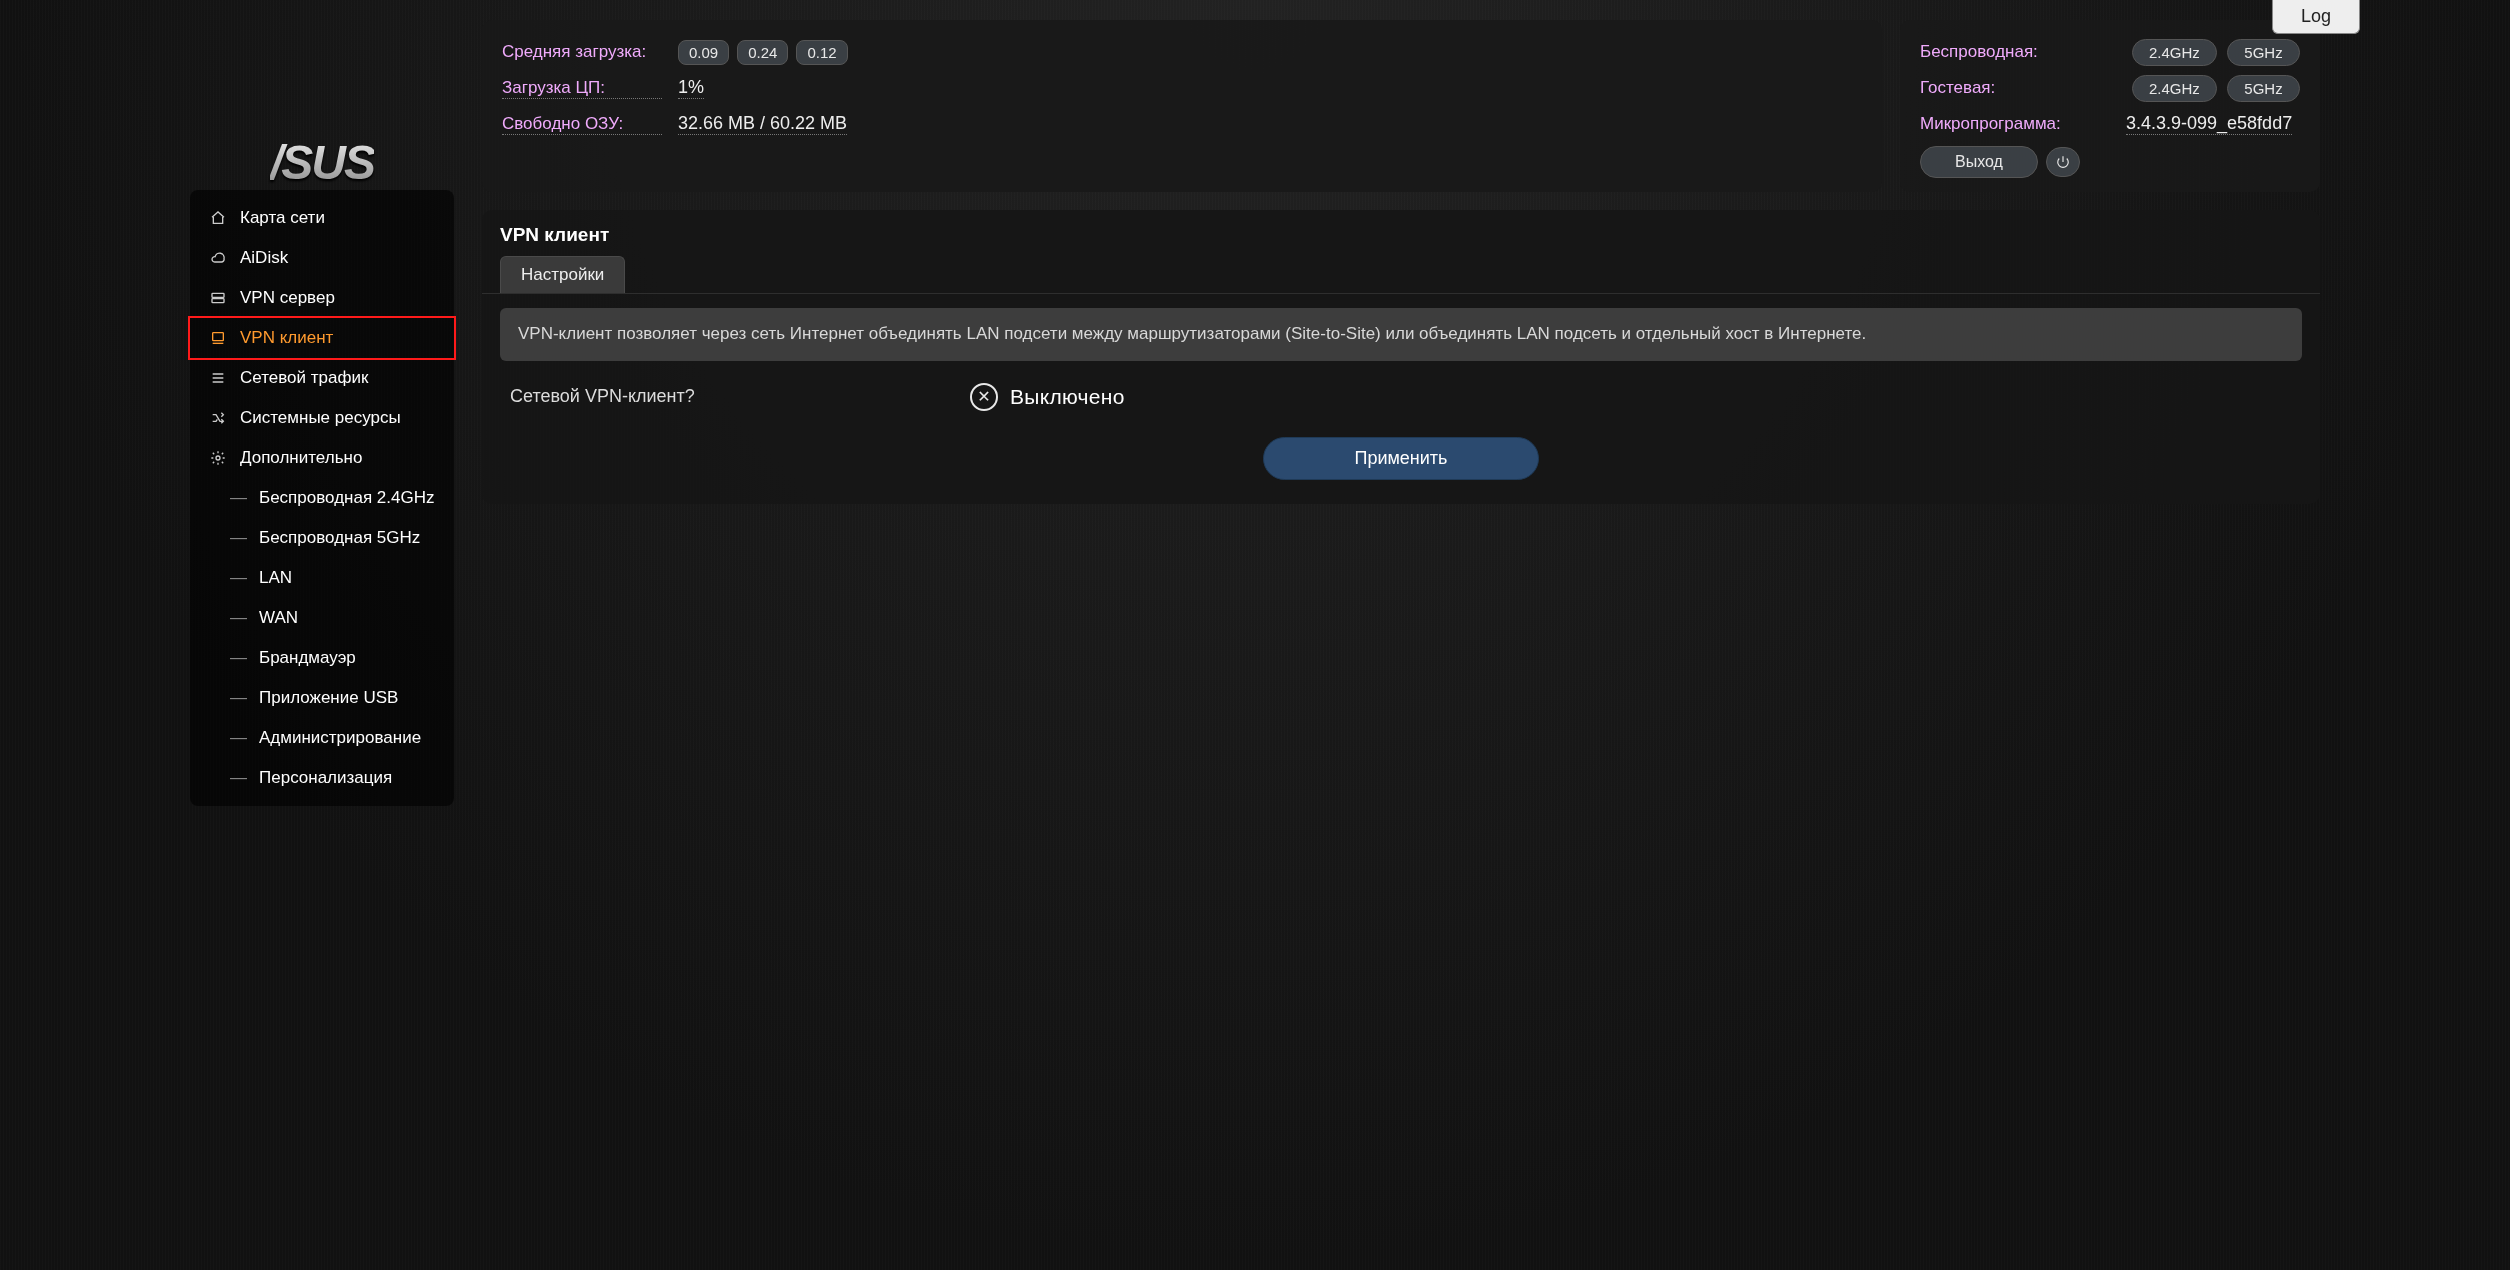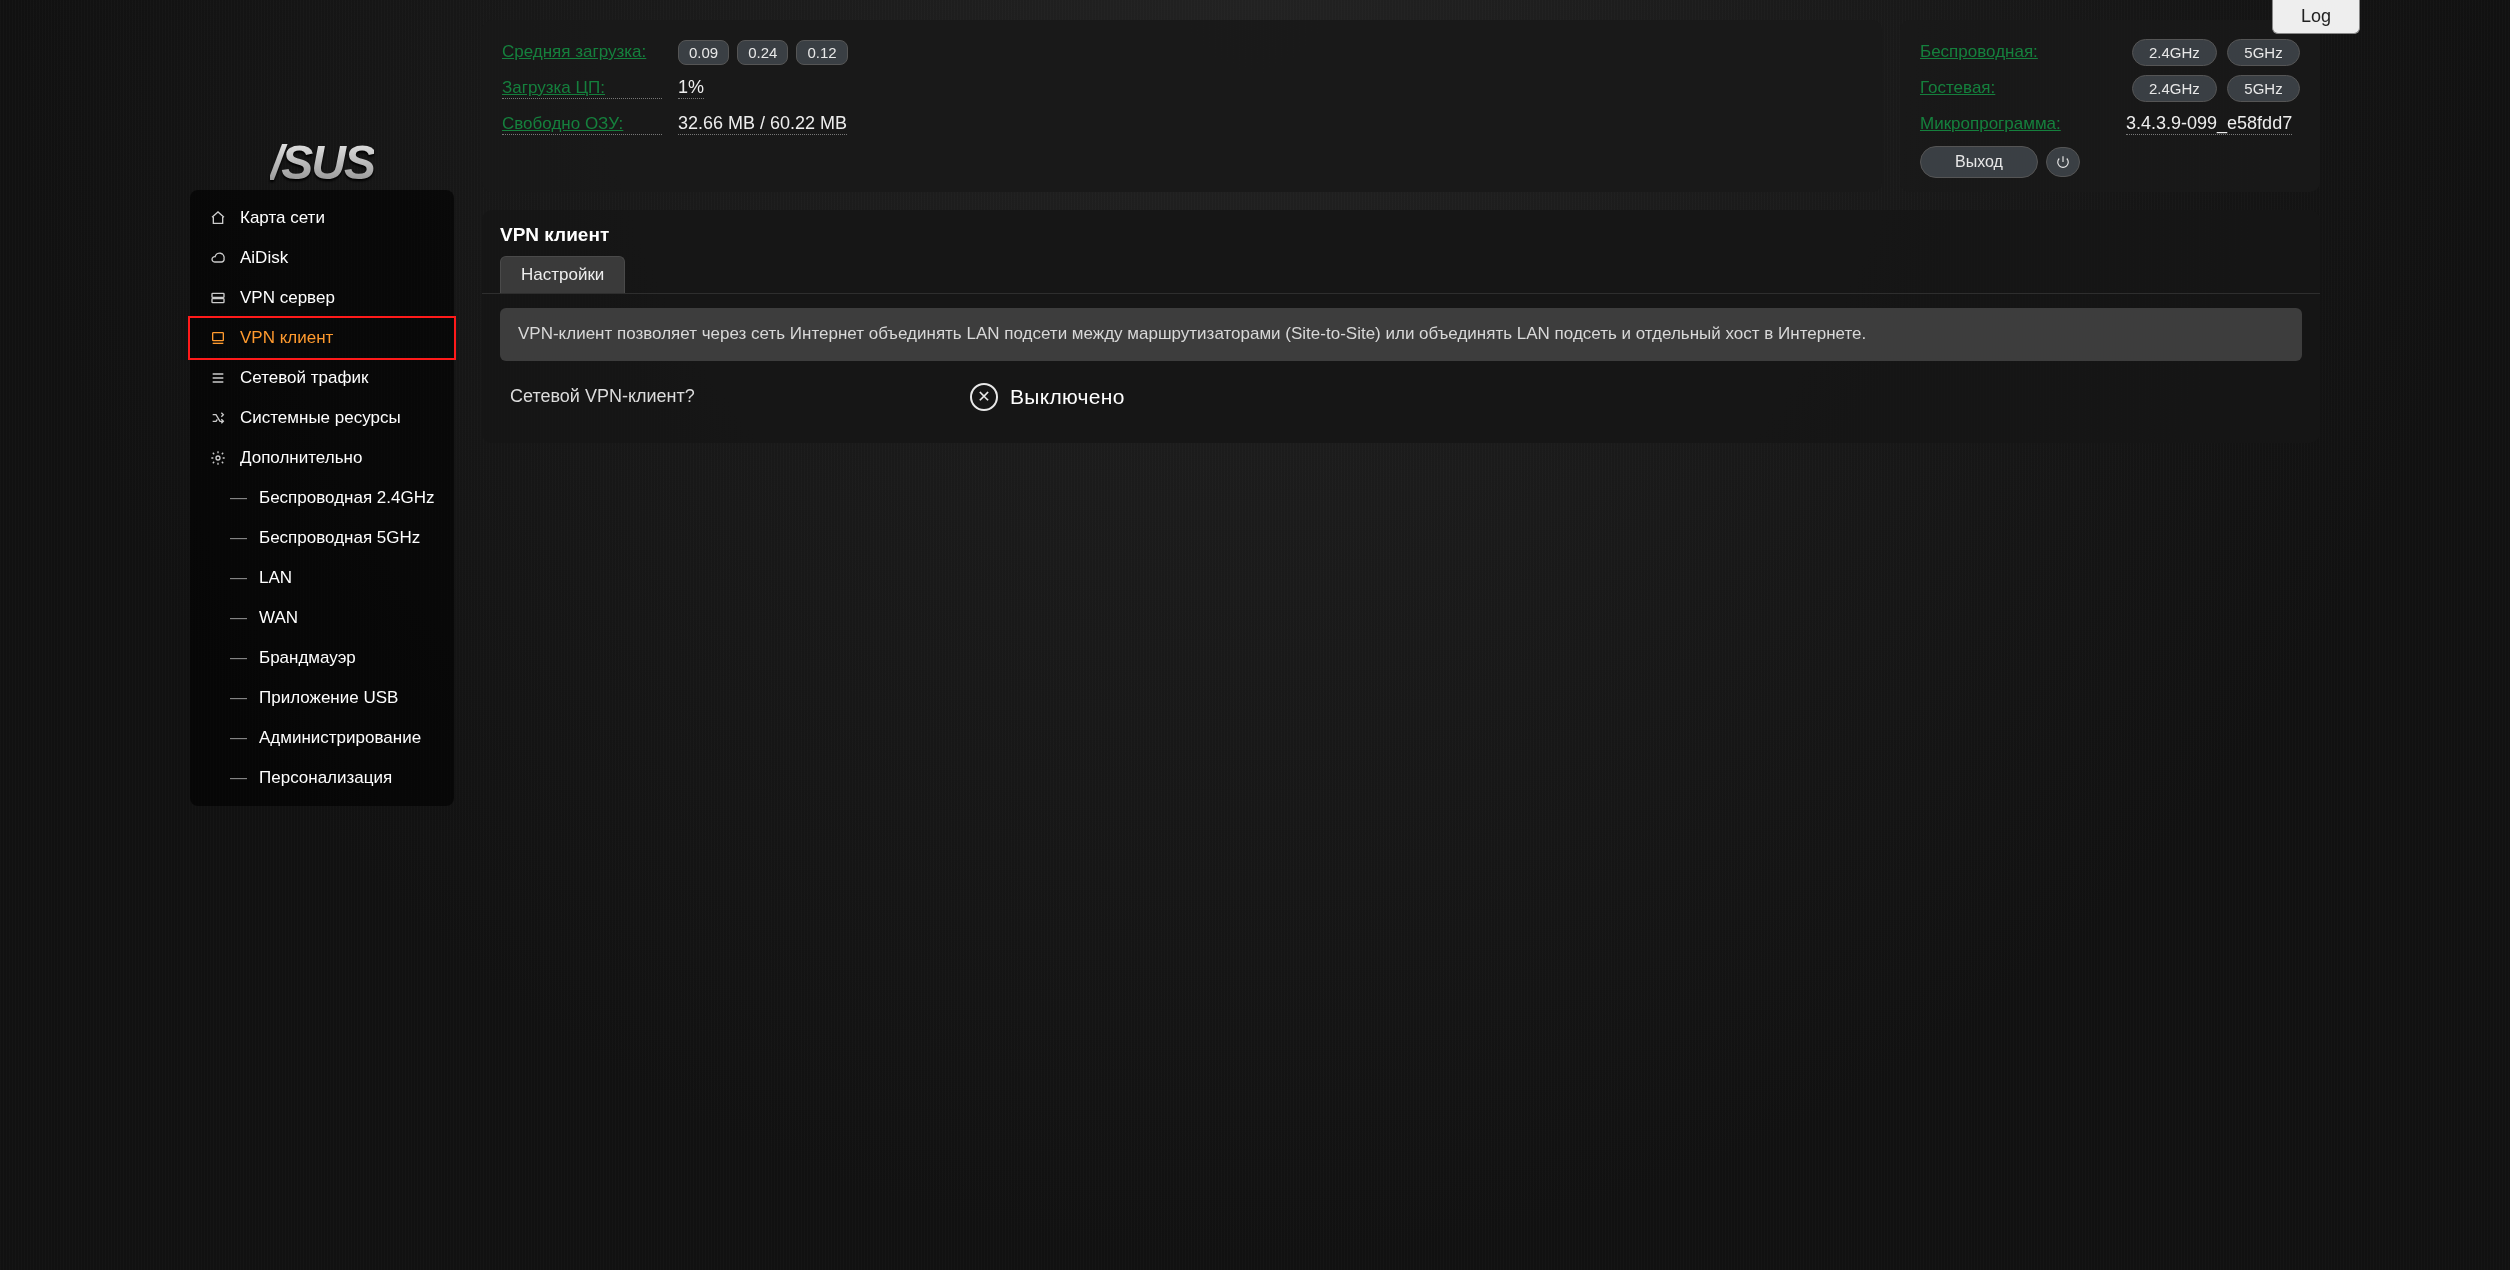--- a/index.html
+++ b/index.html
@@ -57,21 +57,21 @@
   .nav-sub .dash { color:#888; }
 
   
   .main { flex: 1; display:flex; flex-direction:column; gap: 18px; }
 
   .top-row { display:flex; gap:18px; }
   .card1 { flex: 1; background: rgba(25,25,25,0.92); border-radius:10px; padding: 14px 20px; }
   .card2 { width: 420px; background: rgba(25,25,25,0.92); border-radius:10px; padding: 14px 20px; }
 
   .kv { display:flex; align-items:center; min-height:36px; gap:16px; }
-  .kv .k { width: 160px; font-size:17px; color:#15803d;text-decoration:underline; }
+  .kv .k { width: 160px; font-size:17px; color:#f0abfc; }
   .kv .k.ud { border-bottom: 1px dotted #777; }
   .kv .v { font-size:18px; color:#eee; }
   .kv .v.ud { border-bottom: 1px dotted #777; }
 
   .pill {
     display:inline-block; background:#3a3f44; color:#e8e8e8;
     padding: 3px 10px; border-radius:8px; border:1px solid #555; font-size:15px; margin-right:3px;
   }
   .chip {
     display:inline-block; background:#3a3f44; color:#e8e8e8;
@@ -309,19 +309,22 @@
           <div class="info">VPN-клиент позволяет через сеть Интернет объединять LAN подсети между маршрутизаторами (Site-to-Site) или объединять LAN подсеть и отдельный хост в Интернете.</div>
 
           <div class="form-row">
             <span class="lbl">Сетевой VPN-клиент?</span>
             <span class="toggle">
               <span class="toggle-ico">✕</span>
               <span class="toggle-txt">Выключено</span>
             </span>
           </div>
 
+          <div class="apply-row">
+            <div class="apply-btn">Применить</div>
+          </div>
         </div>
       </div>
 
     </section>
 
   </div>
 </div>
 
 </body></html>

